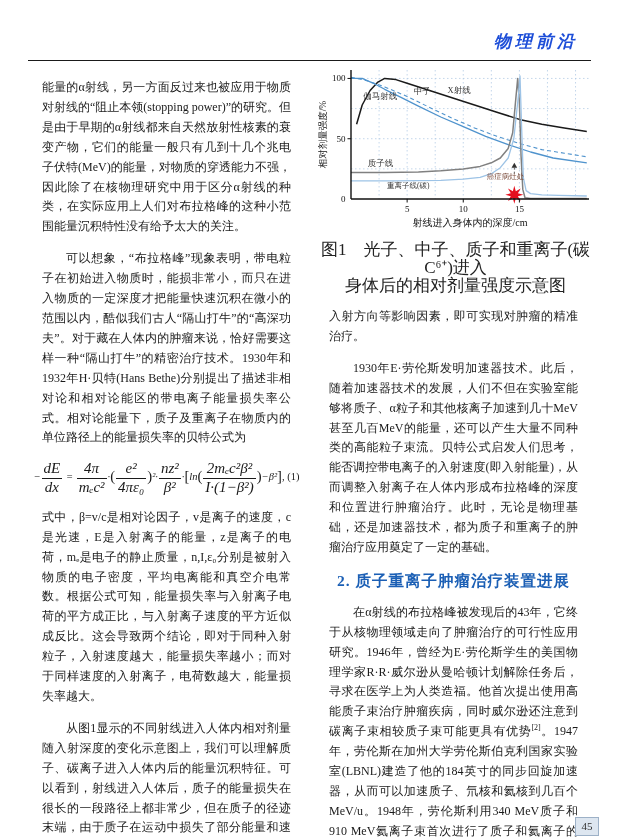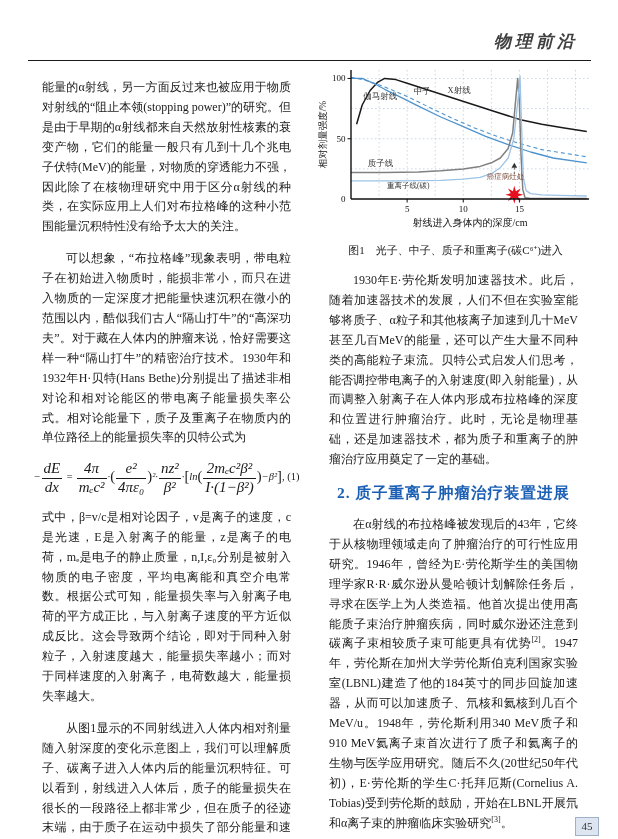--- a/index.html
+++ b/index.html
@@ -21,30 +21,30 @@
   .formula-row{margin:7px 0 6px 0;text-align:center;font-size:10.5px;font-style:italic;
        white-space:nowrap;}
   .formula-row .frac{display:inline-block;vertical-align:middle;text-align:center;
        font-size:15px;line-height:1.15;margin:0 1px;}
   .formula-row .frac .num{display:block;border-bottom:1px solid #1a1a1a;padding:0 2px;}
   .formula-row .frac .den{display:block;padding:0 2px;}
   .formula-row .big{font-size:140%;font-style:normal;vertical-align:-1px;}
   .eq-no{font-style:normal;}
   figure.chart-figure{margin:0 0 8px 0;width:277px;}
   figure.chart-figure svg{display:block;}
-  figcaption{font-size:11px;line-height:18px;text-align:center;color:#222;margin-top:2px;}
+  figcaption{font-size:17px;line-height:18px;text-align:center;color:#222;margin-top:2px;}
   .page-number{position:absolute;right:19px;bottom:3px;width:22px;height:17px;
        background:#dde6f0;border:1px solid #9db1c7;font-size:11px;line-height:17px;
        text-align:center;color:#333;}
 </style>
 </head>
 <body>
 
 <div class="page">
-  <div class="journal-title" style="color: #404040;">物理前沿</div>
+  <div class="journal-title" style="color: #1d4ed8;">物理前沿</div>
   <div class="header-rule"></div>
 
   <div class="col col-left" id="left-col">
       <p class="body-p">能量的α射线，另一方面反过来也被应用于物质对射线的“阻止本领(stopping power)”的研究。但是由于早期的α射线都来自天然放射性核素的衰变产物，它们的能量一般只有几到十几个兆电子伏特(MeV)的能量，对物质的穿透能力不强，因此除了在核物理研究中用于区分α射线的种类，在实际应用上人们对布拉格峰的这种小范围能量沉积特性没有给予太大的关注。</p>
       <p class="body-p indent">可以想象，“布拉格峰”现象表明，带电粒子在初始进入物质时，能损非常小，而只在进入物质的一定深度才把能量快速沉积在微小的范围以内，酷似我们古人“隔山打牛”的“高深功夫”。对于藏在人体内的肿瘤来说，恰好需要这样一种“隔山打牛”的精密治疗技术。1930年和1932年H·贝特(Hans Bethe)分别提出了描述非相对论和相对论能区的带电离子能量损失率公式。相对论能量下，质子及重离子在物质内的单位路径上的能量损失率的贝特公式为</p>
       <div class="formula-row">−<span class="frac"><span class="num">dE</span><span class="den">dx</span></span> = <span class="frac"><span class="num">4π</span><span class="den">mₑc²</span></span>·<span class="big">(</span><span class="frac"><span class="num">e²</span><span class="den">4πε₀</span></span><span class="big">)</span>²·<span class="frac"><span class="num">nz²</span><span class="den">β²</span></span>·<span class="big">[</span>ln<span class="big">(</span><span class="frac"><span class="num">2mₑc²β²</span><span class="den">I·(1−β²)</span></span><span class="big">)</span>−β²<span class="big">]</span><span class="eq-no">, (1)</span></div>
       <p class="body-p">式中，β=v/c是相对论因子，v是离子的速度，c是光速，E是入射离子的能量，z是离子的电荷，mₑ是电子的静止质量，n,I,ε₀分别是被射入物质的电子密度，平均电离能和真空介电常数。根据公式可知，能量损失率与入射离子电荷的平方成正比，与入射离子速度的平方近似成反比。这会导致两个结论，即对于同种入射粒子，入射速度越大，能量损失率越小；而对于同样速度的入射离子，电荷数越大，能量损失率越大。</p>
       <p class="body-p indent">从图1显示的不同射线进入人体内相对剂量随入射深度的变化示意图上，我们可以理解质子、碳离子进入人体内后的能量沉积特征。可以看到，射线进入人体后，质子的能量损失在很长的一段路径上都非常少，但在质子的径迹末端，由于质子在运动中损失了部分能量和速度，质子的能损快速增加，最终绝大部分能量被沉积在一个非常微小的“布拉格峰”内。如果把布拉格峰定位于肿瘤区，就可以实现对肿瘤的辐射治疗。与质子束相比，碳离子具有更加尖锐的布拉格峰，定位精度更高。在治疗中，如果进一步精确调节质子束的能量、强度和</p>
     </div>
 
@@ -88,23 +88,25 @@
           <text x="90.13207547169812" y="149" font-size="9" text-anchor="middle" fill="#111" font-family="&quot;Liberation Serif&quot;,serif">5</text>
           <line x1="146.26415094339623" y1="136" x2="146.26415094339623" y2="139.5" stroke="#111" stroke-width="1"></line>
           <text x="146.26415094339623" y="149" font-size="9" text-anchor="middle" fill="#111" font-family="&quot;Liberation Serif&quot;,serif">10</text>
           <line x1="202.39622641509436" y1="136" x2="202.39622641509436" y2="139.5" stroke="#111" stroke-width="1"></line>
           <text x="202.39622641509436" y="149" font-size="9" text-anchor="middle" fill="#111" font-family="&quot;Liberation Serif&quot;,serif">15</text>
           <text x="153" y="163" font-size="10" text-anchor="middle" fill="#111" font-family="&quot;Liberation Serif&quot;,serif">射线进入身体内的深度/cm</text>
           <text x="0" y="0" font-size="9.5" text-anchor="middle" fill="#111" font-family="&quot;Liberation Serif&quot;,serif" transform="translate(9,71.5) rotate(-90)">相对剂量强度/%</text>
         </svg>
       <figcaption>
         <div>图1　光子、中子、质子和重离子(碳C⁶⁺)进入</div>
+        <div>身体后的相对剂量强度示意图</div>
       </figcaption>
     </figure>
     <div id="right-paragraphs">
+        <p class="body-p">入射方向等影响因素，即可实现对肿瘤的精准治疗。</p>
         <p class="body-p indent">1930年E·劳伦斯发明加速器技术。此后，随着加速器技术的发展，人们不但在实验室能够将质子、α粒子和其他核离子加速到几十MeV甚至几百MeV的能量，还可以产生大量不同种类的高能粒子束流。贝特公式启发人们思考，能否调控带电离子的入射速度(即入射能量)，从而调整入射离子在人体内形成布拉格峰的深度和位置进行肿瘤治疗。此时，无论是物理基础，还是加速器技术，都为质子和重离子的肿瘤治疗应用奠定了一定的基础。</p>
         <h2 class="section-heading" style="color: rgb(27, 95, 181);">2. 质子重离子肿瘤治疗装置进展</h2>
         <p class="body-p indent">在α射线的布拉格峰被发现后的43年，它终于从核物理领域走向了肿瘤治疗的可行性应用研究。1946年，曾经为E·劳伦斯学生的美国物理学家R·R·威尔逊从曼哈顿计划解除任务后，寻求在医学上为人类造福。他首次提出使用高能质子束治疗肿瘤疾病，同时威尔逊还注意到碳离子束相较质子束可能更具有优势<sup>[2]</sup>。1947年，劳伦斯在加州大学劳伦斯伯克利国家实验室(LBNL)建造了他的184英寸的同步回旋加速器，从而可以加速质子、氘核和氦核到几百个MeV/u。1948年，劳伦斯利用340 MeV质子和910 MeV氦离子束首次进行了质子和氦离子的生物与医学应用研究。随后不久(20世纪50年代初)，E·劳伦斯的学生C·托拜厄斯(Cornelius A. Tobias)受到劳伦斯的鼓励，开始在LBNL开展氘和α离子束的肿瘤临床实验研究<sup>[3]</sup>。</p>
       </div>
   </div>
 
   <div class="page-number">45</div>
 </div>
 
 </body></html>

